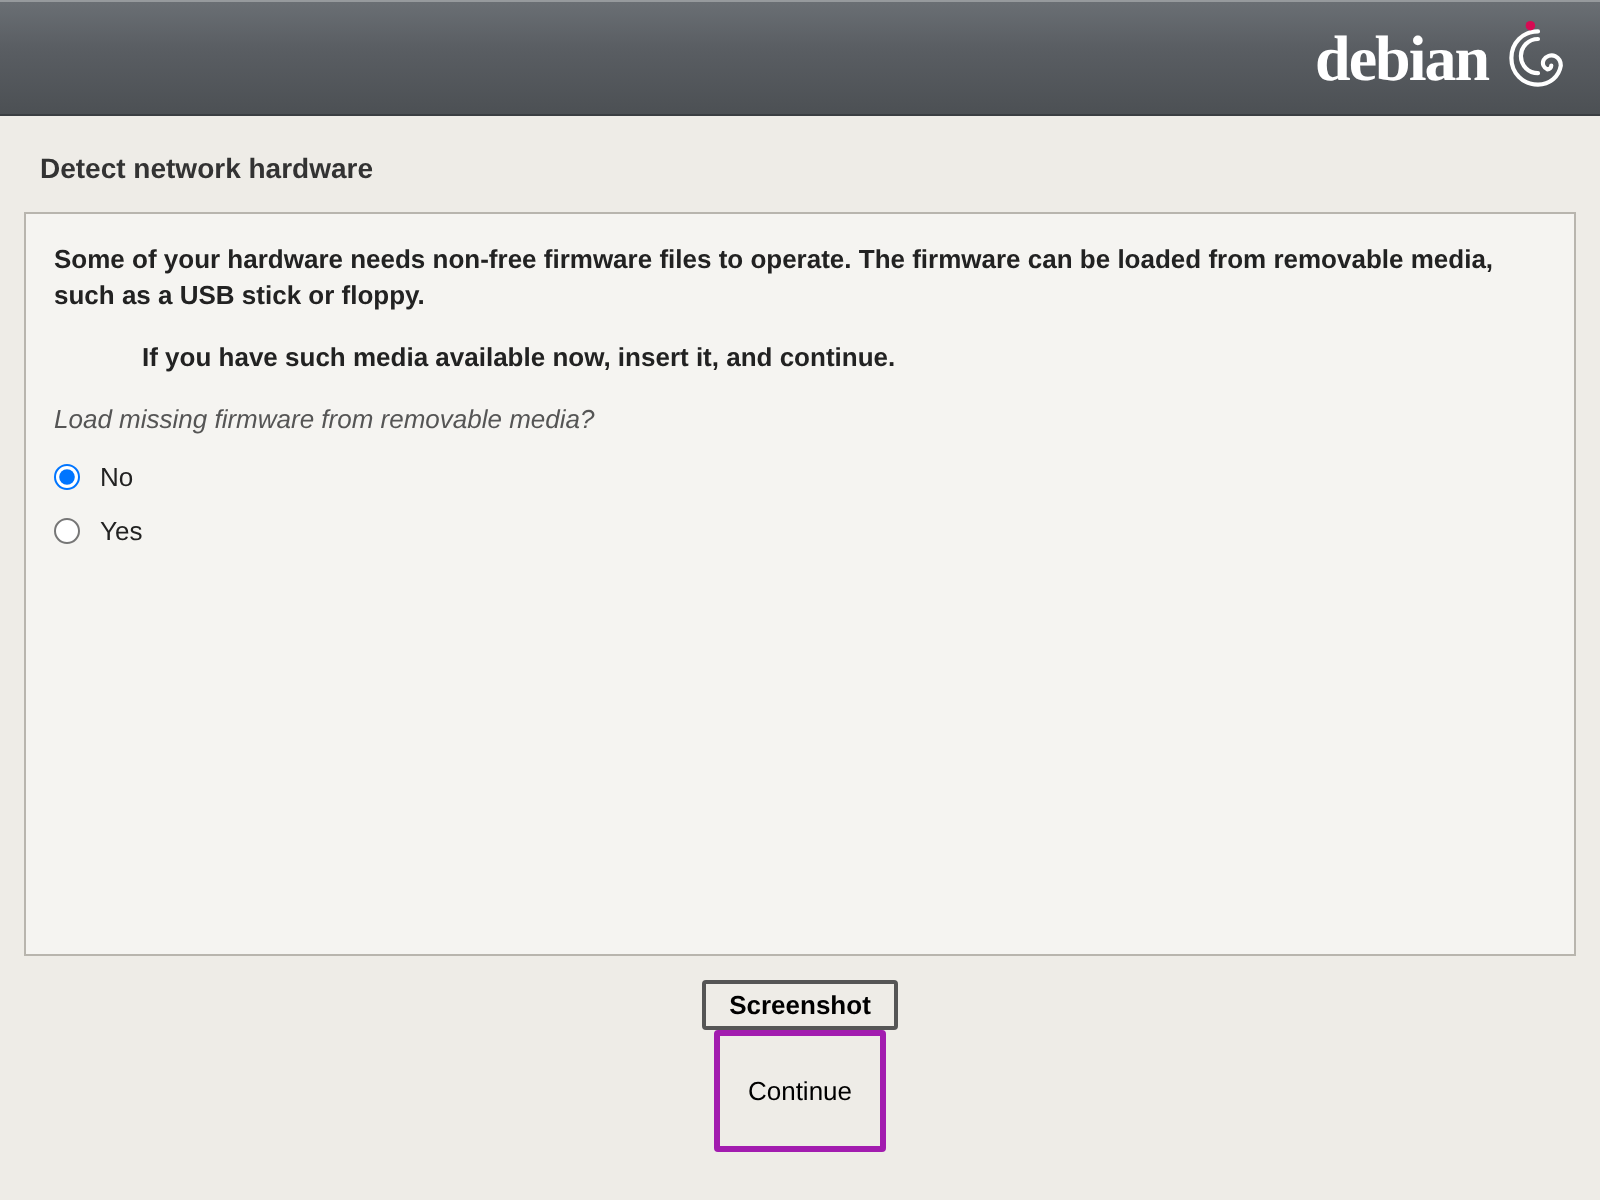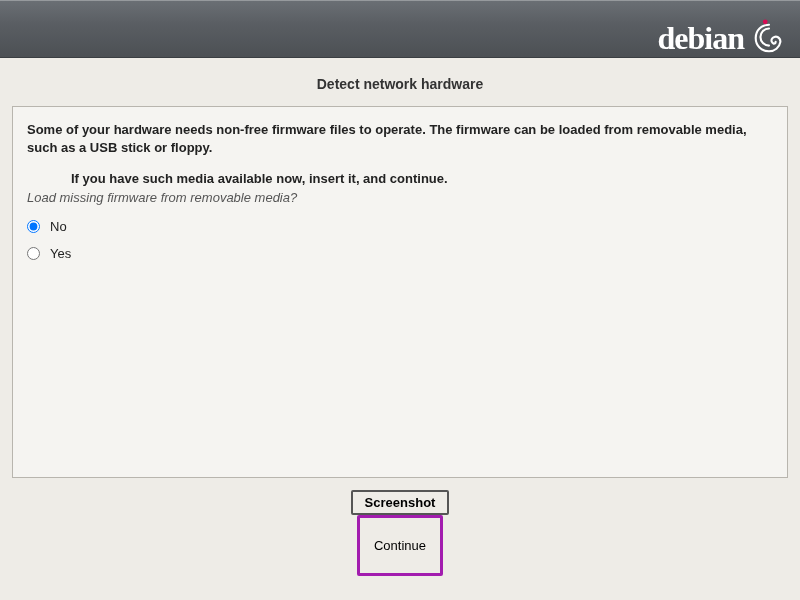--- a/index.html
+++ b/index.html
@@ -13,21 +13,21 @@
       background: #eeece7;
       font-family: sans-serif;
       font-size: 13px;
       color: #222;
       overflow: hidden;
     }
     .header {
       height: 58px;
       background: linear-gradient(to bottom, #6a6f74 0%, #5a5e63 40%, #4c5054 100%);
       display: flex;
-      align-items: flex-end;
+      align-items: center;
       justify-content: flex-end;
       padding-right: 12px;
       border-top: 1px solid #969a9d;
       border-bottom: 1px solid #3a3e42;
     }
     .debian-logo {
       display: flex;
       align-items: center;
       gap: 6px;
     }
@@ -41,39 +41,38 @@
     .debian-swirl {
       width: 38px;
       height: 38px;
       position: relative;
     }
     .page-title {
       padding: 18px 20px 14px 20px;
       font-size: 14px;
       font-weight: bold;
       color: #333;
-      text-align: center;
     }
     .content-panel {
       margin: 0 12px;
       background: #f5f4f1;
       border: 1px solid #b8b5ae;
       padding: 14px 14px;
       height: 372px;
     }
     .bold-text {
       font-weight: bold;
       margin-bottom: 14px;
       line-height: 1.35;
     }
     .italic-text {
       font-style: italic;
       color: #555;
       margin-bottom: 8px;
-      margin-top: 2px;
+      margin-top: 14px;
     }
     .radio-row {
       display: flex;
       align-items: center;
       gap: 10px;
       padding: 6px 0;
     }
     .radio-row input[type="radio"] {
       width: 13px;
       height: 13px;

